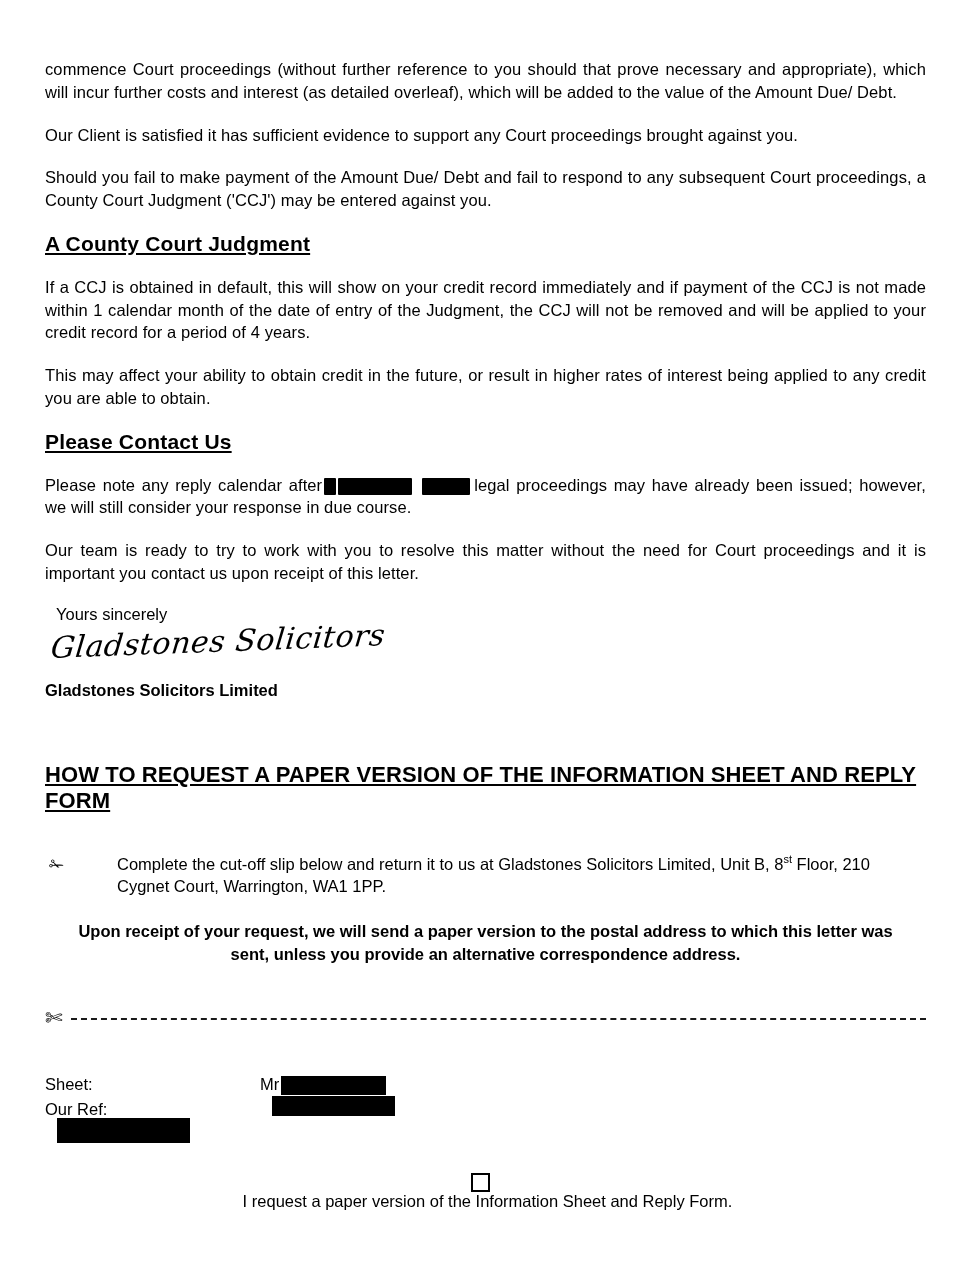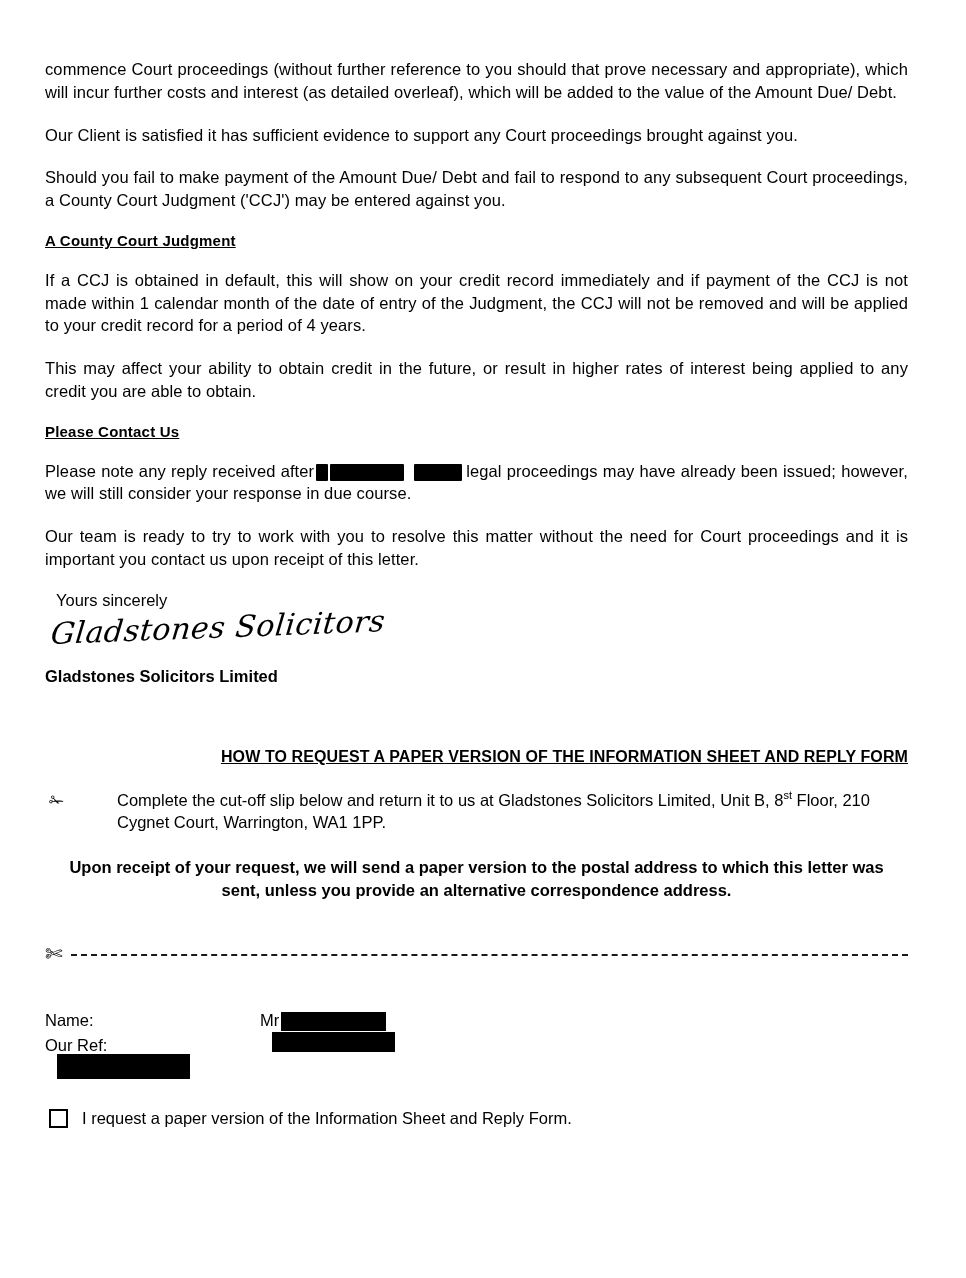--- a/index.html
+++ b/index.html
@@ -13,31 +13,31 @@
     font-family: "Liberation Sans", sans-serif;
     color: #000000;
     position: relative;
     overflow: hidden;
   }
   .page {
     position: relative;
     width: 966px;
     height: 1278px;
     box-sizing: border-box;
-    padding: 58px 58px 20px 45px;
+    padding: 58px 40px 20px 45px;
   }
   p.body-text {
     font-size: 16.5px;
     line-height: 1.38;
     text-align: justify;
     margin: 0 0 20px 0;
     letter-spacing: 0.1px;
   }
   .heading {
-    font-size: 15px;
+    font-size: 21px;
     font-weight: bold;
     text-decoration: underline;
     margin: 0 0 20px 0;
     letter-spacing: 0.2px;
   }
   .redaction {
     display: inline-block;
     background: #000000;
     vertical-align: middle;
     height: 17px;
@@ -59,25 +59,25 @@
     transform-origin: left center;
     margin: 6px 0 2px 6px;
     white-space: nowrap;
   }
   .firm-name {
     font-size: 16.5px;
     font-weight: bold;
     margin: 16px 0 0 0;
   }
   .section-title {
-    font-size: 16px;
+    font-size: 22px;
     font-weight: bold;
     text-decoration: underline;
-    text-align: right;
-    margin: 62px 0 22px 0;
+    text-align: left;
+    margin: 62px 0 38px 0;
     letter-spacing: 0.1px;
   }
   .cutoff-row {
     display: flex;
     align-items: flex-start;
     margin: 0 0 22px 0;
   }
   .scissors-small {
     width: 68px;
     flex: 0 0 68px;
@@ -130,20 +130,21 @@
   .field-label { width: 215px; flex: 0 0 215px; }
   .field-value { position: relative; }
   .blk-name { display: inline-block; background: #000; width: 105px; height: 19px; vertical-align: middle; margin-left: 2px; }
   .blk-ref { display: inline-block; background: #000; width: 123px; height: 20px; margin-left: 12px; }
   .blk-vrm { display: inline-block; background: #000; width: 133px; height: 25px; margin-left: 12px; }
   .checkbox-row {
     display: flex;
     align-items: center;
     font-size: 16.5px;
     margin: 0 0 30px 4px;
+    flex-direction: column;
   }
   .checkbox {
     width: 15px;
     height: 15px;
     border: 2px solid #000;
     margin-right: 14px;
     flex: 0 0 15px;
   }
   .sign-row {
     display: flex;
@@ -165,21 +166,21 @@
   <p class="body-text">Should you fail to make payment of the Amount Due/ Debt and fail to respond to any subsequent Court proceedings, a County Court Judgment ('CCJ') may be entered against you.</p>
 
   <div class="heading">A County Court Judgment</div>
 
   <p class="body-text">If a CCJ is obtained in default, this will show on your credit record immediately and if payment of the CCJ is not made within 1 calendar month of the date of entry of the Judgment, the CCJ will not be removed and will be applied to your credit record for a period of 4 years.</p>
 
   <p class="body-text">This may affect your ability to obtain credit in the future, or result in higher rates of interest being applied to any credit you are able to obtain.</p>
 
   <div class="heading">Please Contact Us</div>
 
-  <p class="body-text"><span>Please note any reply received after</span><span class="redaction r1"></span><span class="redaction r2"></span><span class="redaction r3"></span><span>legal proceedings may have already been issued; however, we will still consider your response in due course.</span></p>
+  <p class="body-text"><span>Please note any reply calendar after</span><span class="redaction r1"></span><span class="redaction r2"></span><span class="redaction r3"></span><span>legal proceedings may have already been issued; however, we will still consider your response in due course.</span></p>
 
   <p class="body-text">Our team is ready to try to work with you to resolve this matter without the need for Court proceedings and it is important you contact us upon receipt of this letter.</p>
 
   <div class="sig-line">Yours sincerely</div>
   <div class="signature">Gladstones Solicitors</div>
   <div class="firm-name">Gladstones Solicitors Limited</div>
 
   <div class="section-title">HOW TO REQUEST A PAPER VERSION OF THE INFORMATION SHEET AND REPLY FORM</div>
 
   <div class="cutoff-row">
@@ -189,21 +190,21 @@
 
   <div class="notice">Upon receipt of your request, we will send a paper version to the postal address to which this letter was sent, unless you provide an alternative correspondence address.</div>
 
   <div class="cut-line">
     <div class="scissors-big">✄</div>
     <div class="dashes"></div>
   </div>
 
   <div class="fields">
     <div class="field-row">
-      <div class="field-label">Name:</div>
+      <div class="field-label">Sheet:</div>
       <div class="field-value"><span>Mr</span><span class="blk-name"></span></div>
     </div>
     <div class="field-row">
       <div class="field-label">Our Ref:</div>
       <div class="field-value"><span class="blk-ref"></span></div>
     </div>
     <div class="field-row">
       <div class="field-value"><span class="blk-vrm"></span></div>
     </div>
   </div>

